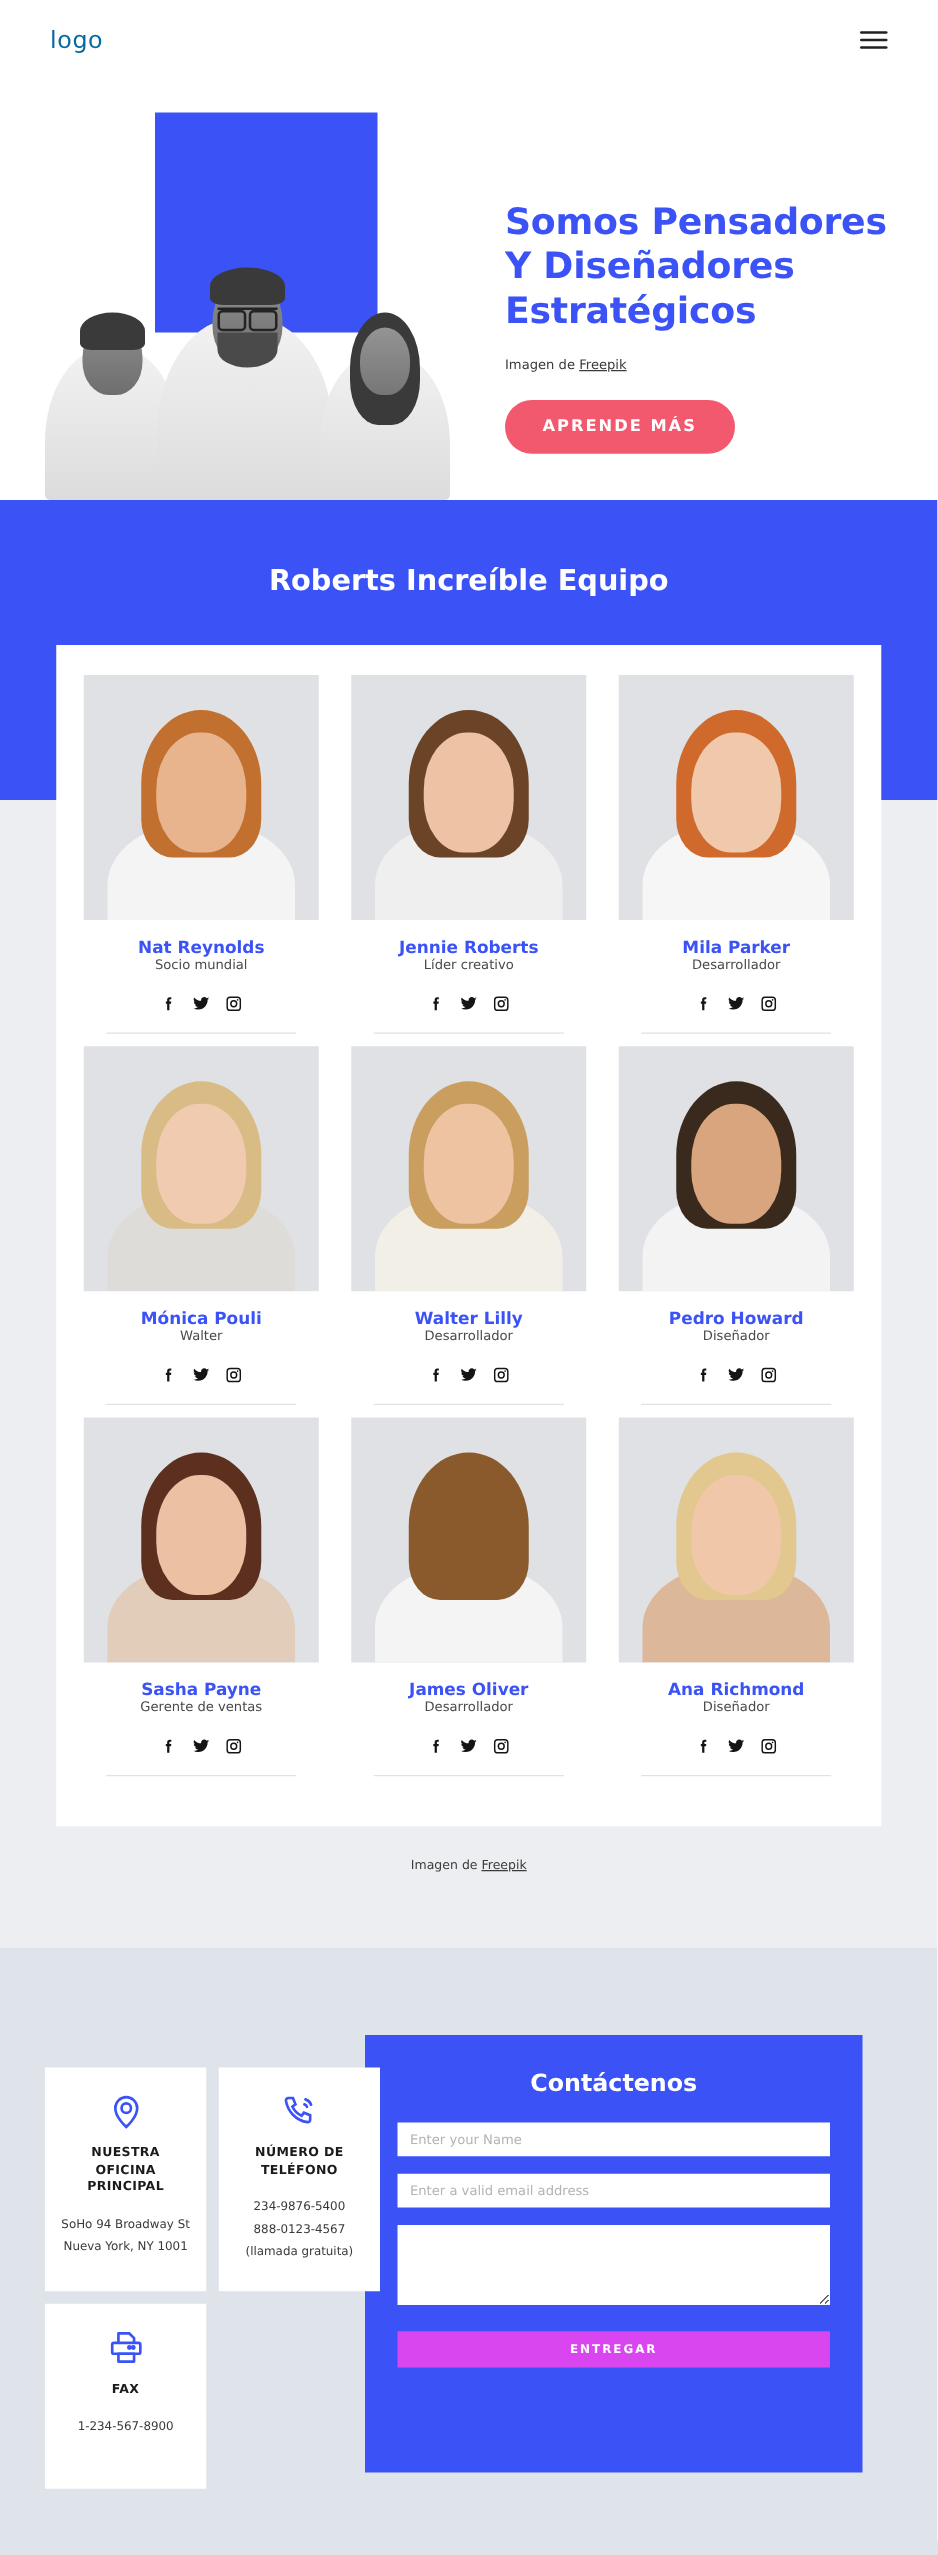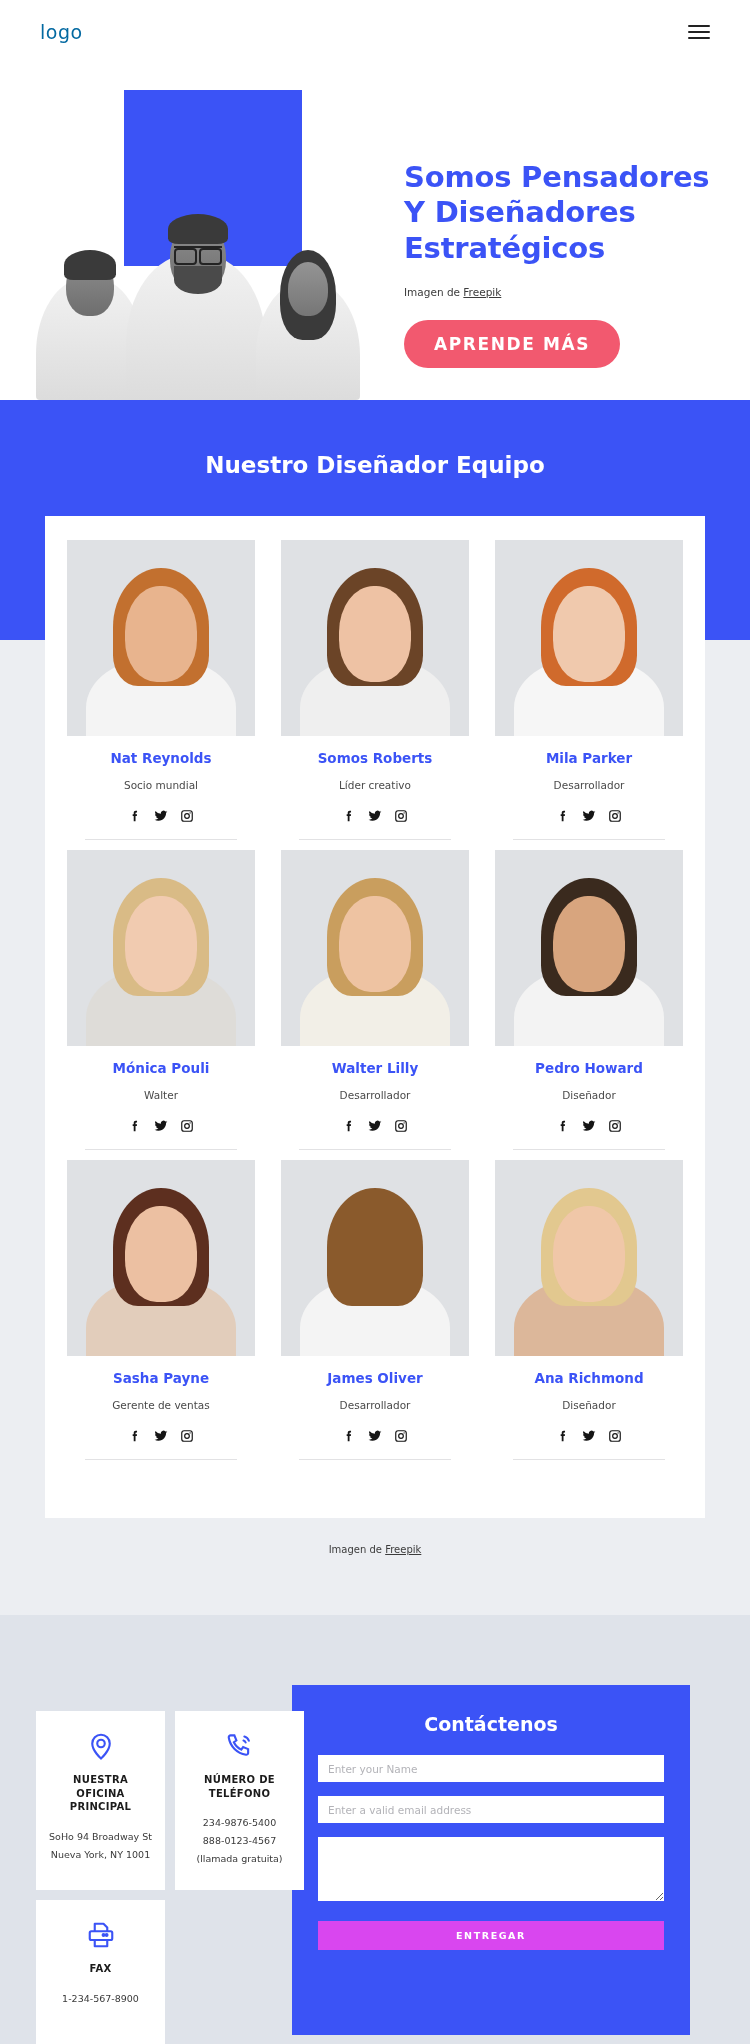--- a/index.html
+++ b/index.html
@@ -133,21 +133,21 @@
   }
   .hero-credit a { color: #3c3c3c; text-decoration: underline; }
   .btn-primary {
     display: inline-block;
     margin-top: 22px;
     background: #f2596f;
     color: #ffffff;
     border: none;
     border-radius: 24px;
     padding: 14px 30px;
-    font-size: 17px;
+    font-size: 13px;
     font-weight: 700;
     letter-spacing: 1.6px;
     cursor: pointer;
     font-family: "DejaVu Sans", sans-serif;
   }
 
   
   .team {
     position: relative;
     background: #eceef2;
@@ -167,21 +167,21 @@
     font-family: "DejaVu Sans", sans-serif;
     font-size: 23px;
     font-weight: 700;
     padding-top: 52px;
   }
   .team-card {
     position: relative;
     margin: 38px auto 0;
     width: 660px;
     background: #ffffff;
-    padding: 24px 22px 48px;
+    padding: 24px 22px 30px;
   }
   .team-grid {
     display: grid;
     grid-template-columns: repeat(3, 1fr);
     column-gap: 26px;
     row-gap: 0;
   }
   .member { padding-bottom: 10px; }
   .member-photo {
     width: 100%;
@@ -204,21 +204,20 @@
     color: #3b53f6;
     font-family: "DejaVu Sans", sans-serif;
     font-size: 13.5px;
     font-weight: 700;
     margin-top: 14px;
   }
   .member-role {
     text-align: center;
     color: #4a4a4a;
     font-size: 10.5px;
-    margin-top: 13px;
     font-family: "DejaVu Sans", sans-serif;
   }
   .socials {
     display: flex;
     justify-content: center;
     gap: 12px;
     margin-top: 18px;
     color: #151515;
   }
   .socials .s-ico { width: 14px; height: 14px; display:block; cursor:pointer; }
@@ -374,21 +373,21 @@
       <div class="hero-credit">
         <span>Imagen de </span><a href="#">Freepik</a>
       </div>
       <button class="btn-primary">APRENDE MÁS</button>
     </div>
   </div>
 </section>
 
 <section class="team">
   <div class="team-blueband"></div>
-  <h2 class="team-heading">Nuestro Diseñador Equipo</h2>
+  <h2 class="team-heading">Roberts Increíble Equipo</h2>
 
   <div class="team-card">
     <div class="team-grid" id="team-grid">
         <div class="member">
     <div class="member-photo">
       <div class="mp-shirt" style="width:150px;height:78px;background:#f4f4f4;"></div>
       <div class="mp-hair" style="top:28px;width:96px;height:118px;background:#c2702f;"></div>
       <div class="mp-face" style="top:46px;width:72px;height:96px;background:#e8b48e;"></div>
     </div>
     <div class="member-name">Nat Reynolds</div>
@@ -407,21 +406,21 @@
               </svg></span>
           </div>
     <div class="member-rule"></div>
   </div>
         <div class="member">
     <div class="member-photo">
       <div class="mp-shirt" style="width:150px;height:78px;background:#efefef;"></div>
       <div class="mp-hair" style="top:28px;width:96px;height:118px;background:#6b4427;"></div>
       <div class="mp-face" style="top:46px;width:72px;height:96px;background:#eec2a4;"></div>
     </div>
-    <div class="member-name">Somos Roberts</div>
+    <div class="member-name">Jennie Roberts</div>
     <div class="member-role">Líder creativo</div>
     <div class="socials">
             <span class="s-ico"><svg viewBox="0 0 24 24" width="14" height="14" fill="currentColor">
                 <path d="M15.5 3h-2.2C11 3 9.8 4.4 9.8 6.6V9H8v3h1.8v9h3.1v-9h2.2l.4-3h-2.6V7c0-.8.2-1.2 1.2-1.2h1.4V3z"></path>
               </svg></span>
             <span class="s-ico"><svg viewBox="0 0 24 24" width="14" height="14" fill="currentColor">
                 <path d="M23 4.9c-.8.4-1.7.6-2.6.8a4.5 4.5 0 0 0 2-2.5c-.9.5-1.9.9-2.9 1.1A4.5 4.5 0 0 0 11.7 8 12.8 12.8 0 0 1 2.4 3.3a4.5 4.5 0 0 0 1.4 6 4.4 4.4 0 0 1-2-.6v.1a4.5 4.5 0 0 0 3.6 4.4 4.5 4.5 0 0 1-2 .1 4.5 4.5 0 0 0 4.2 3.1A9 9 0 0 1 1 18.3 12.7 12.7 0 0 0 7.9 20c8.3 0 12.8-6.9 12.8-12.8v-.6c.9-.6 1.7-1.4 2.3-2.3z"></path>
               </svg></span>
             <span class="s-ico"><svg viewBox="0 0 24 24" width="14" height="14" fill="none" stroke="currentColor" stroke-width="2">
                 <rect x="3" y="3" width="18" height="18" rx="4"></rect>

